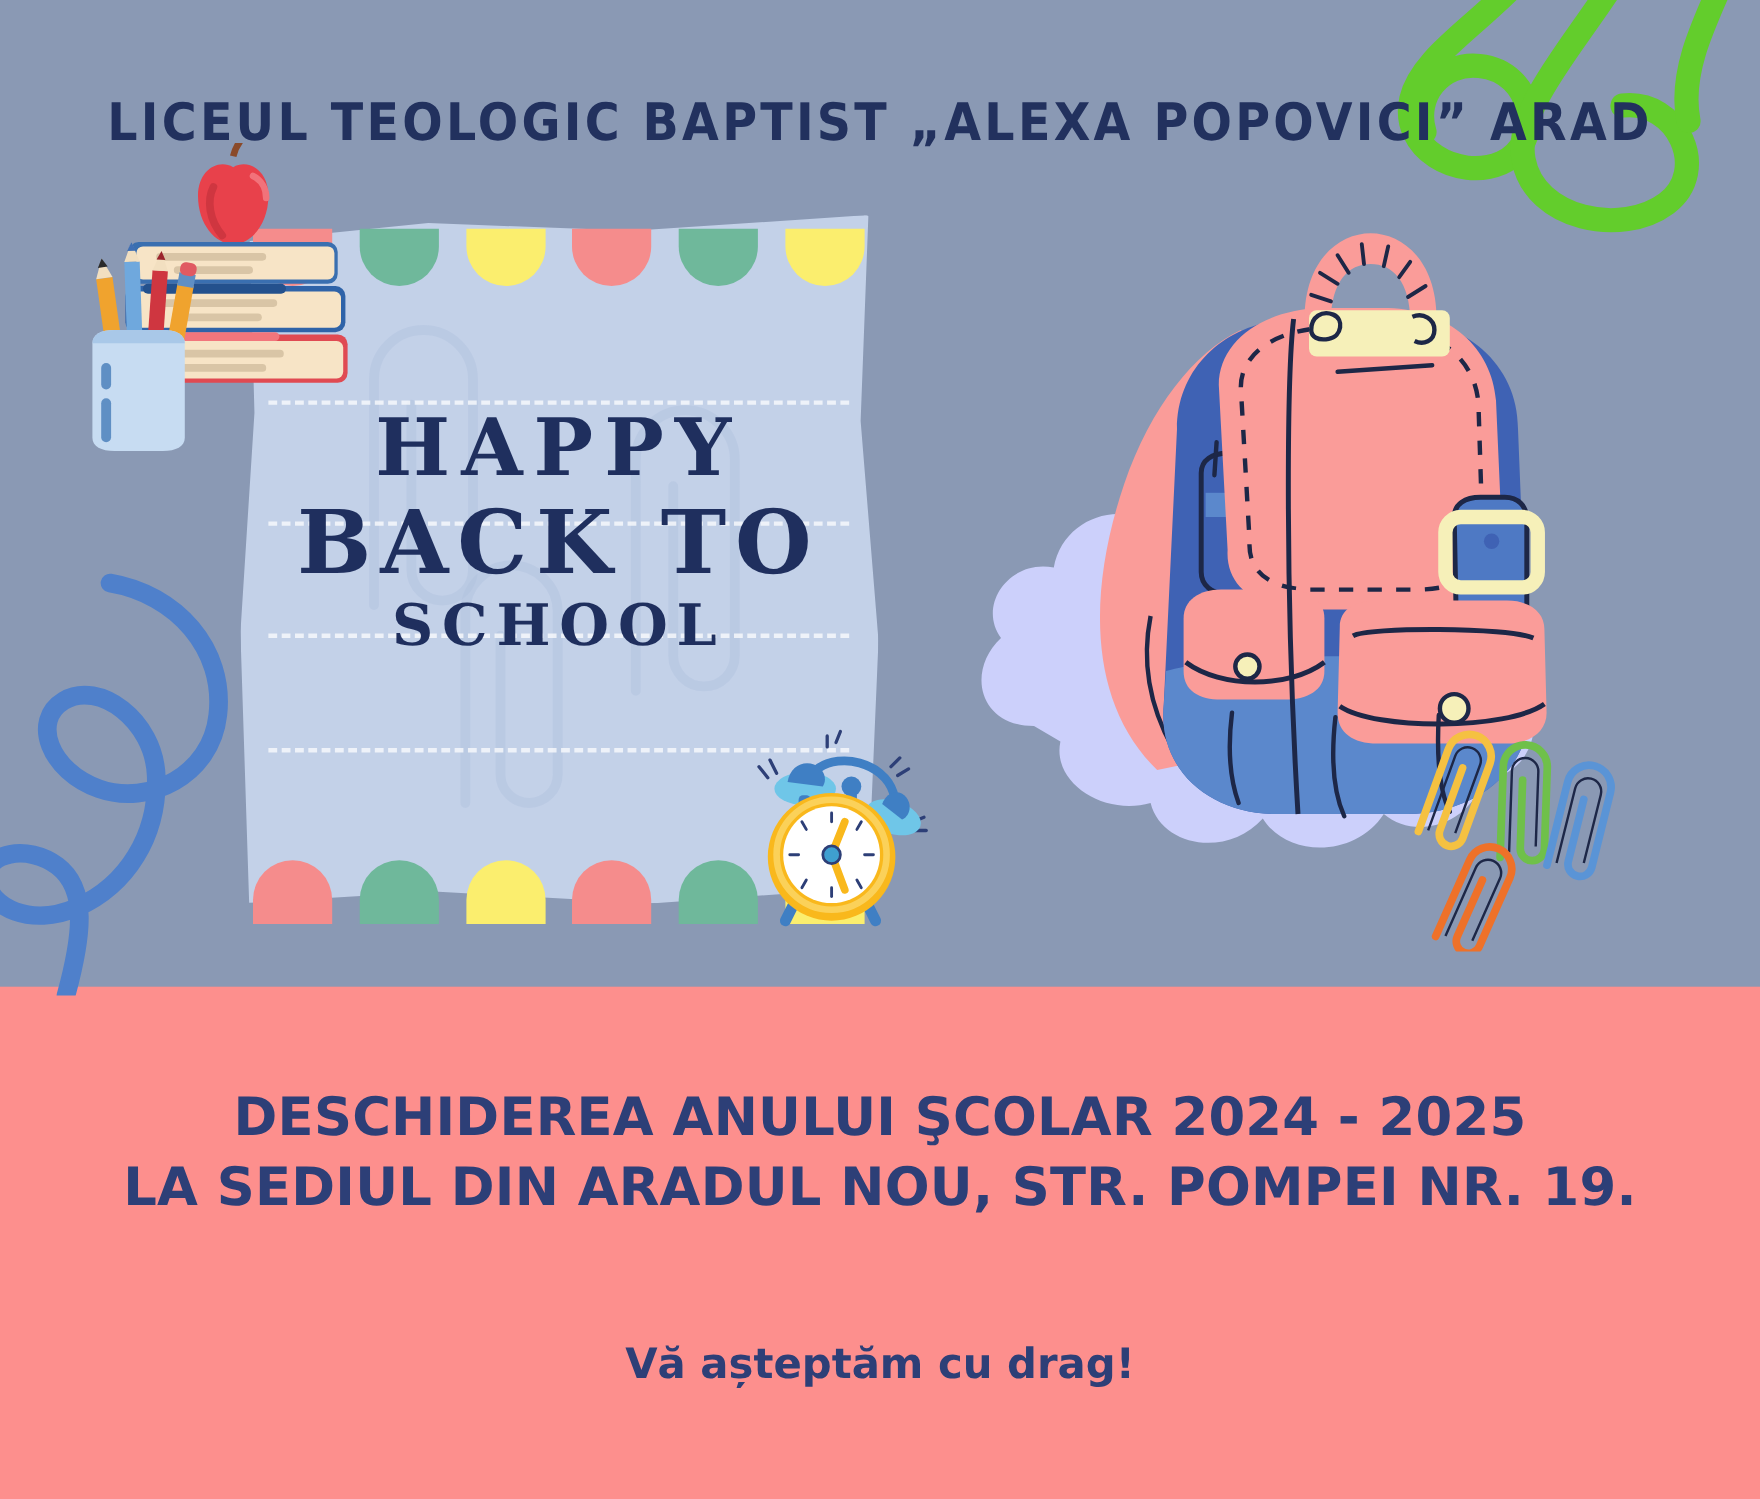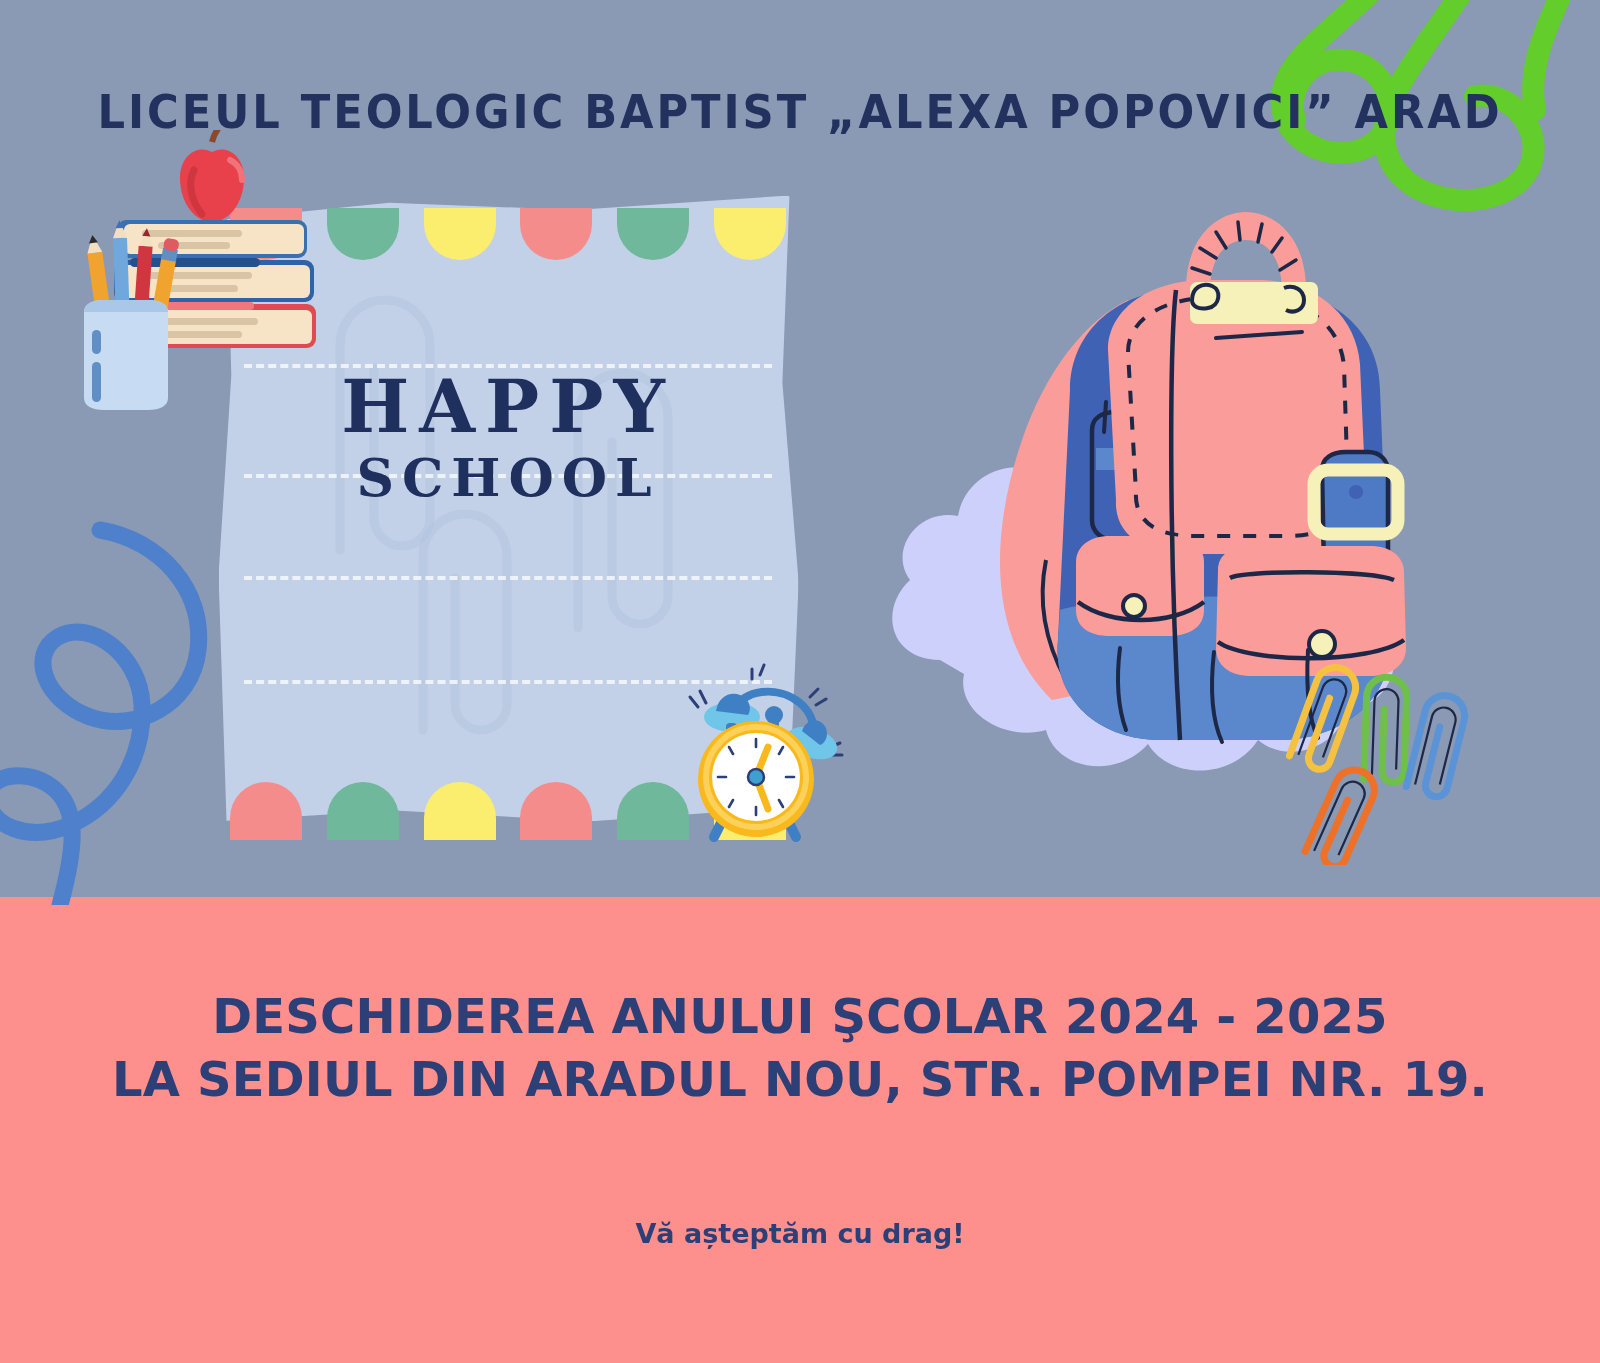--- a/index.html
+++ b/index.html
@@ -132,21 +132,21 @@
     letter-spacing:0.2px;
     z-index:40;
   }
   .footer-main .fline { display:block; white-space:nowrap; }
   .footer-closing {
     position:absolute; left:0; top:1218px; width:1600px;
     text-align:center;
     color:#2d3f77;
     font-family:"DejaVu Sans", sans-serif;
     font-weight:bold;
-    font-size:27px;
+    font-size:38px;
     z-index:40;
   }
 </style>
 </head>
 <body>
 
 <div id="poster">
 
   <div class="band-top"></div>
   <div class="band-bottom"></div>
@@ -200,20 +200,21 @@
       <div class="scallop" style="background:#f58c8c;"></div>
       <div class="scallop" style="background:#6fb89b;"></div>
       <div class="scallop" style="background:#fbee6e;"></div>
       <div class="scallop" style="background:#f58c8c;"></div>
       <div class="scallop" style="background:#6fb89b;"></div>
       <div class="scallop" style="background:#fbee6e;"></div>
     </div>
 
     <div class="hbts">
       <div class="l1">HAPPY</div>
+      <div class="l2">BACK TO</div>
       <div class="l3">SCHOOL</div>
     </div>
   </div>
 
   <div class="books-group">
     <svg width="300" height="300" viewBox="0 0 300 300">
 
       <g>
         <path d="M150 12 C 152 4, 156 -2, 160 -6" stroke="#8a4a2a" stroke-width="6" fill="none"></path>
         <path d="M118 48 C 118 25, 136 14, 150 22 C 164 14, 182 25, 182 48

